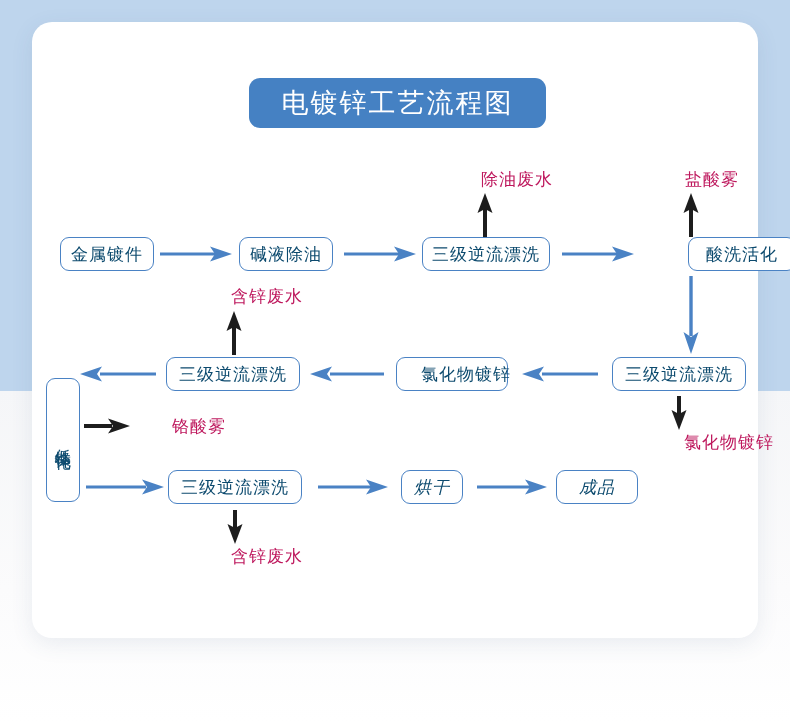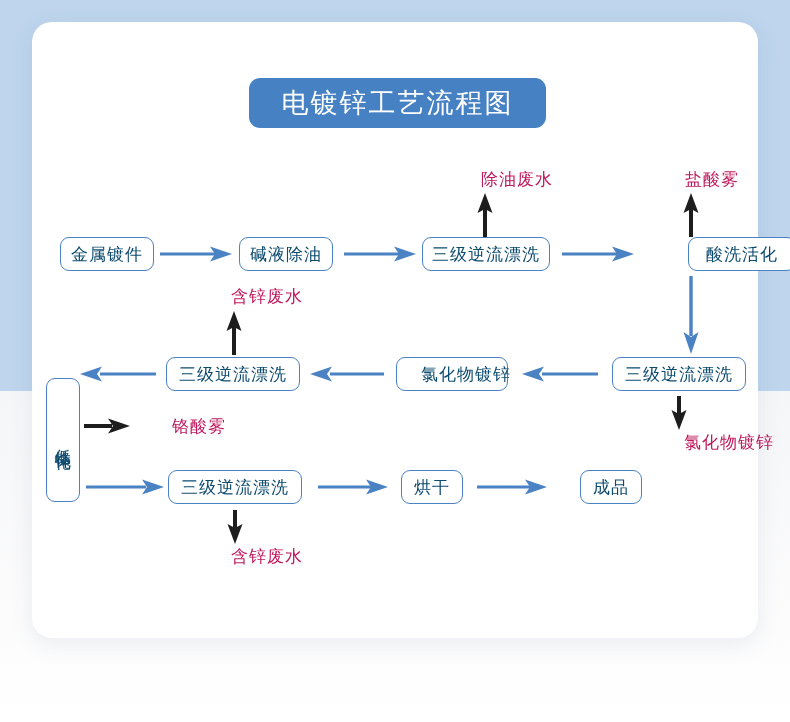--- a/index.html
+++ b/index.html
@@ -226,24 +226,24 @@
     </svg>
   </div>
 
   <div class="arrow" style="left:318px; top:479px;">
     <svg width="70" height="16" viewBox="0 0 70 16">
       <line x1="0" y1="8" x2="54" y2="8" stroke="#4a82c4" stroke-width="3.2"></line>
       <path d="M70 8 L48 0.5 L53 8 L48 15.5 Z" fill="#4a82c4"></path>
     </svg>
   </div>
 
-  <div class="node" style="left:401px; top:470px; width:62px;  height:34px;">烘干</div>
+  <div class="node" style="left:401px; top:470px; width:62px;  height:34px;font-style:italic;">烘干</div>
 
   <div class="arrow" style="left:477px; top:479px;">
     <svg width="70" height="16" viewBox="0 0 70 16">
       <line x1="0" y1="8" x2="54" y2="8" stroke="#4a82c4" stroke-width="3.2"></line>
       <path d="M70 8 L48 0.5 L53 8 L48 15.5 Z" fill="#4a82c4"></path>
     </svg>
   </div>
 
-  <div class="node" style="left:580px; top:470px; width:62px;  height:34px;">成品</div>
+  <div class="node" style="left:556px; top:470px; width:82px;  height:34px;font-style:italic;">成品</div>
 
 </div>
 
 </body></html>

